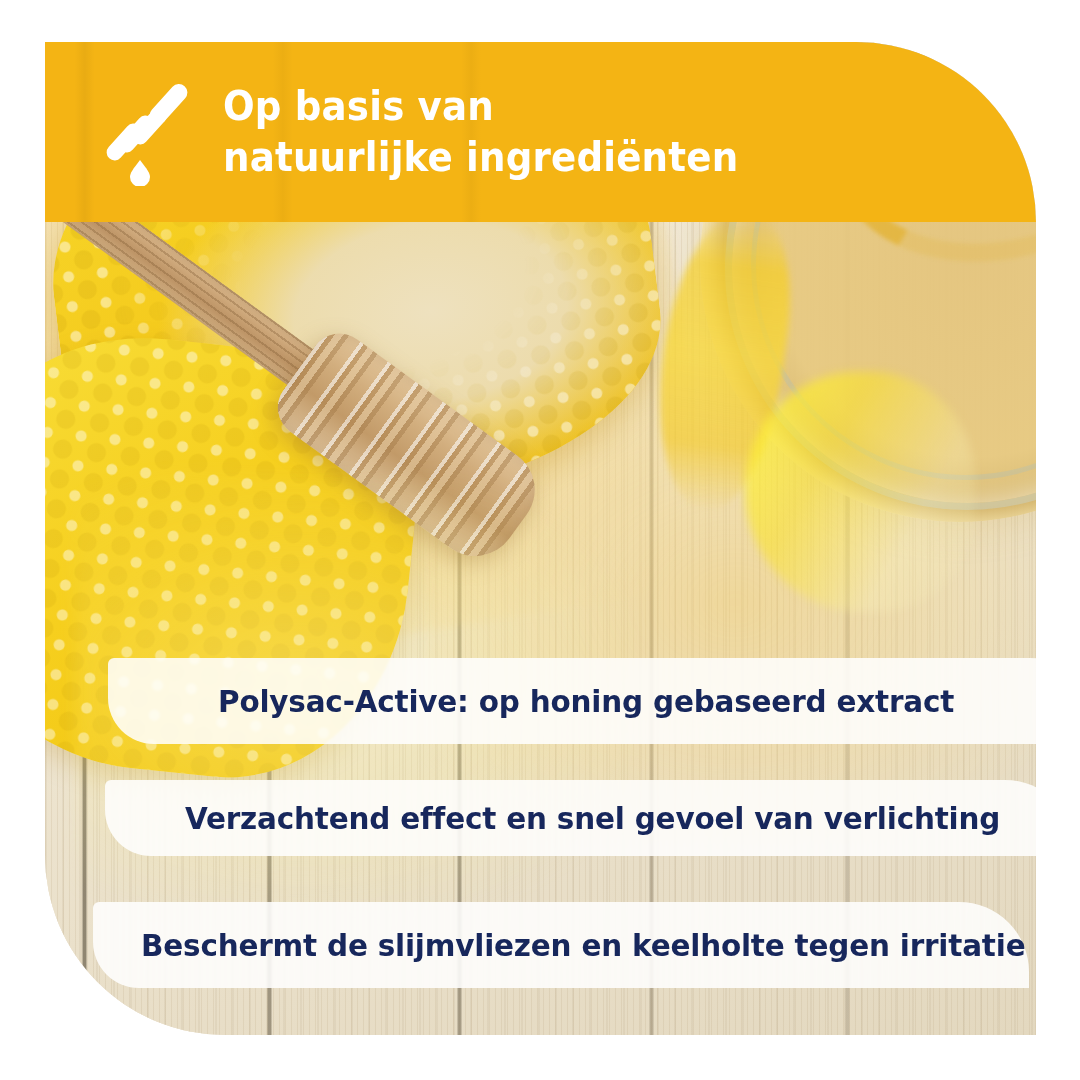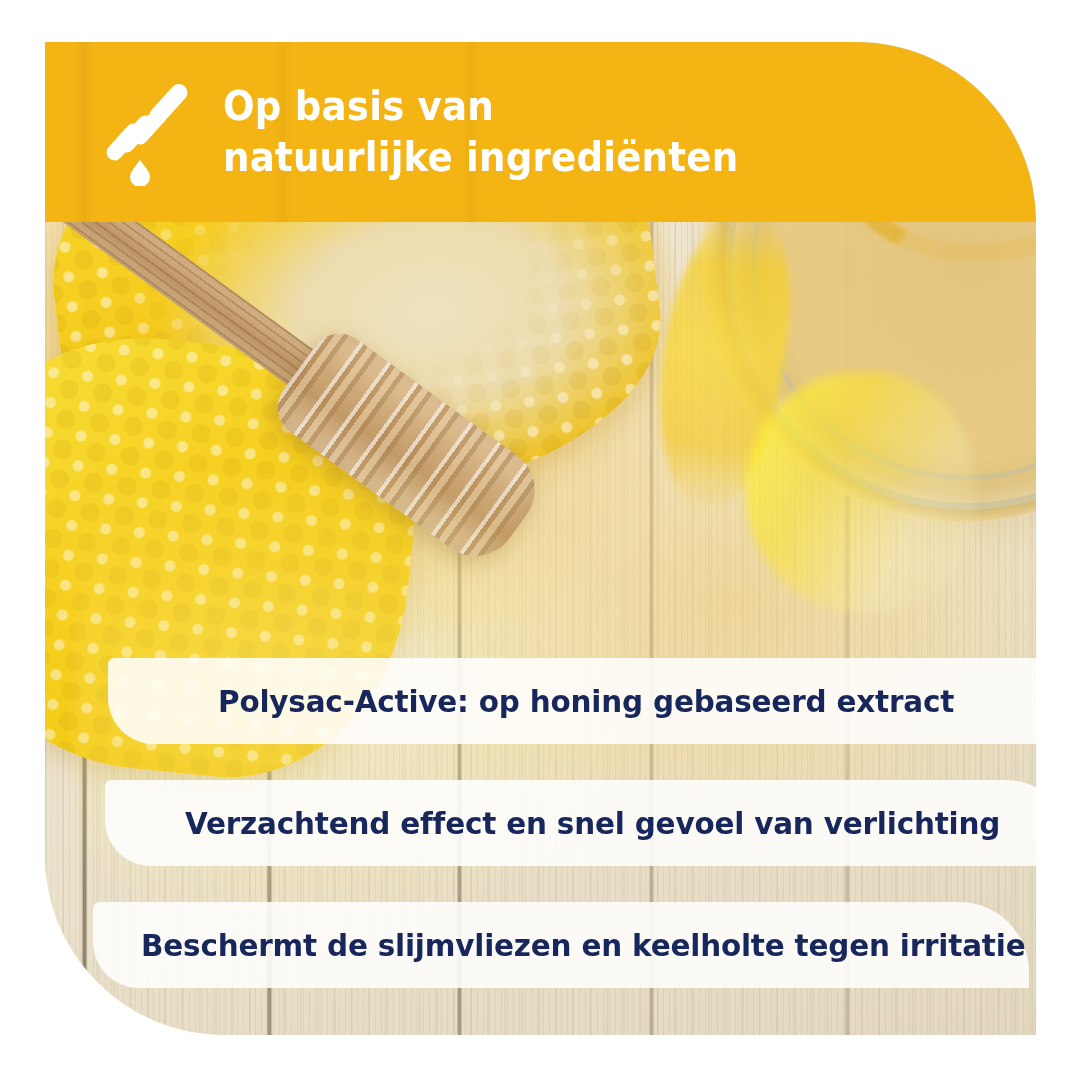--- a/index.html
+++ b/index.html
@@ -315,21 +315,21 @@
   }
 
   #banner-1 {
     left: 63px; top: 616px;
     width: 882px; height: 86px;
     border-radius: 6px 70px 0 46px;
     padding-left: 110px;
   }
   #banner-2 {
     left: 60px; top: 738px;
-    width: 890px; height: 86px;
+    width: 890px; height: 76px;
     border-radius: 6px 70px 0 46px;
     padding-left: 80px;
   }
   #banner-3 {
     left: 48px; top: 860px;
     width: 888px; height: 86px;
     border-radius: 6px 70px 0 46px;
     padding-left: 48px;
   }
 </style>

